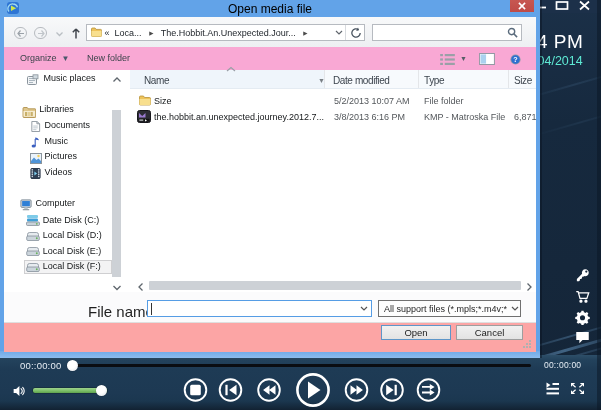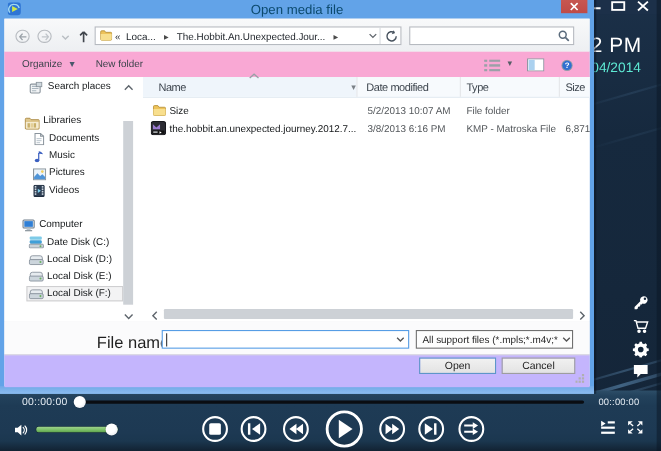--- a/index.html
+++ b/index.html
@@ -18,60 +18,60 @@
 #cbar{position:absolute;left:0;top:355px;width:601px;height:55px;
  background:linear-gradient(180deg,#2d4e68 0px,#23425c 5px,#1e3b55 14px,#1d3953 38px,#1b374f 46px,#15293c 52px,#122232 55px)}
 .ttime{position:absolute;top:5px;color:#e6edf4;font-size:9.5px;letter-spacing:.2px}
 #seektrack{position:absolute;left:68px;top:8.5px;width:463px;height:3px;background:#0a0d12;border-radius:2px}
 #seekthumb{position:absolute;left:67px;top:4.5px;width:11px;height:11px;border-radius:50%;background:radial-gradient(circle at 40% 35%,#ffffff 0 45%,#dfe3e8 100%);box-shadow:0 0 1px rgba(0,0,0,.6)}
 #voltrack{position:absolute;left:33px;top:32.5px;width:74px;height:5px;border-radius:2px;background:linear-gradient(180deg,#9ed28d 0%,#7cc068 55%,#5fa24e 100%);box-shadow:0 0 0 .5px rgba(10,25,15,.55)}
 #volthumb{position:absolute;left:95.5px;top:29.5px;width:11px;height:11px;border-radius:50%;background:radial-gradient(circle at 40% 35%,#ffffff 0 45%,#d8dde2 100%);box-shadow:0 0 1px rgba(0,0,0,.6)}
 
 #dlg{position:absolute;left:0;top:0;width:540px;height:358px;background:#62a3e8}
 #titlebar{position:absolute;left:0;top:0;width:540px;height:17px}
-#title{position:absolute;left:0;top:2px;width:540px;text-align:center;font-size:12px;color:#0c4a6e}
+#title{position:absolute;left:0;top:2px;width:540px;text-align:center;font-size:12px;color:#000000}
 #closebtn{position:absolute;left:510px;top:0;width:24px;height:12px;background:linear-gradient(180deg,#c75751 0%,#bf4b47 100%)}
 #dbody{position:absolute;left:4px;top:17px;width:532px;height:334px;background:#f4f5f7}
 
 #addr{position:absolute;left:0;top:0;width:532px;height:30px;background:linear-gradient(180deg,#f8f9fa,#edeff2)}
 .navcirc{position:absolute;top:10px;width:12.4px;height:12.4px;border-radius:50%;border:1.2px solid #b7bbc0;box-sizing:border-box}
 #addrbox{position:absolute;left:82px;top:7px;width:277px;height:14.5px;background:#fff;border:1px solid #b6bac0}
 #searchbox{position:absolute;left:368px;top:7px;width:148px;height:14.5px;background:#fff;border:1px solid #b6bac0}
 
 #tbar{position:absolute;left:0;top:30px;width:532px;height:23px;background:#f9a8d4;border-bottom:1px solid #e3e5e8;font-size:9px;color:#3c434b}
 
 #content{position:absolute;left:0;top:53px;width:532px;height:222px;background:#fff}
 .nitem{position:absolute;font-size:9px;color:#141719;white-space:nowrap}
 .licon{position:absolute;width:13px;height:12px}
 
 .hdr{position:absolute;top:4.5px;font-size:10px;letter-spacing:-.4px;color:#3d454e;white-space:nowrap}
 .cell{position:absolute;font-size:9px;color:#53575b;white-space:nowrap}
 
 #fnrow{position:absolute;left:0;top:275px;width:532px;height:30px;background:#fbfbfc}
 
-#foot{position:absolute;left:0;top:305px;width:532px;height:29px;background:#c4b5fd;border-top:1px solid #dfdfdf}
+#foot{position:absolute;left:0;top:305px;width:532px;height:29px;background:#fca5a5;border-top:1px solid #dfdfdf}
 .btn{position:absolute;top:2px;height:13px;background:linear-gradient(180deg,#f1f1f1,#e3e3e3);border:1px solid #9e9e9e;font-size:9.5px;color:#222;text-align:center;line-height:13px}
 </style></head>
 <body>
 <div id="stage">
   <div id="wall"></div>
   <div class="abs" style="left:530px;top:0;width:71px;height:13px;background:#1c3049"></div>
 
   <div class="streak" style="left:505px;top:334px;width:140px;height:2px;opacity:.55"></div>
   <div class="streak" style="left:492px;top:347px;width:160px;height:2.5px;opacity:.8"></div>
   <div class="streak" style="left:500px;top:355px;width:150px;height:1.5px;opacity:.45"></div>
   <div class="streak" style="left:520px;top:82px;width:120px;height:1.5px;opacity:.22"></div>
   <div class="streak" style="left:530px;top:120px;width:110px;height:1.5px;opacity:.15"></div>
 
   <svg class="abs" style="left:536px;top:0" width="60" height="12" viewBox="0 0 60 12">
     <line x1="2" y1="7.5" x2="10" y2="7.5" stroke="#fff" stroke-width="1.8"></line>
     <rect x="20.5" y="2" width="11" height="7" fill="none" stroke="#fff" stroke-width="1.7"></rect>
     <path d="M44 1.5 L53 9.5 M53 1.5 L44 9.5" stroke="#fff" stroke-width="1.7"></path>
   </svg>
-  <div id="clock">2 PM</div>
+  <div id="clock">4 PM</div>
   <div id="cdate">04/2014</div>
 
   <svg class="ricon" style="top:268px" viewBox="0 0 24 24" fill="#fff">
       <path d="M16.5 2a5.5 5.5 0 0 0-5.2 7.3L3 17.6V21h3.4l1.5-1.5v-2h2l1.4-1.4v-2h2l1.4-1.4A5.5 5.5 0 1 0 16.5 2zm1.6 5.5a1.8 1.8 0 1 1 0-3.6 1.8 1.8 0 0 1 0 3.6z"></path>
     </svg>
   <svg class="ricon" style="top:289px" viewBox="0 0 24 24" fill="none" stroke="#fff" stroke-width="2">
       <path d="M2 4h3l3 11h11l3-9H6"></path>
       <circle cx="9.5" cy="19.5" r="1.6" fill="#fff"></circle>
       <circle cx="17.5" cy="19.5" r="1.6" fill="#fff"></circle>
     </svg>
@@ -214,21 +214,21 @@
         </svg>
       </div>
 
       <div id="content">
 
         <svg class="licon" style="left:22px;top:4px" viewBox="0 0 13 12">
           <rect x="1.5" y="2.5" width="9" height="8" rx="1" fill="#f2f4f6" stroke="#8a949c" stroke-width="1"></rect>
           <path d="M3 4.5h6M3 6.5h6M3 8.5h4" stroke="#aab6bf" stroke-width="1"></path>
           <rect x="7" y="0.8" width="5" height="4" fill="#cfd8de" stroke="#8a949c" stroke-width=".8"></rect>
         </svg>
-        <div class="nitem" style="left:39.5px;top:2.8px">Search places</div>
+        <div class="nitem" style="left:39.5px;top:2.8px">Music places</div>
 
         <svg class="licon" style="left:17.5px;top:36px;width:14px;height:12px" viewBox="0 0 14 12">
           <path d="M1 2.5a1 1 0 0 1 1-1h3.2l1 1.3H13a.8.8 0 0 1 .8.8v6.9a1 1 0 0 1-1 1H2a1 1 0 0 1-1-1z" fill="#dfc78d" stroke="#a8863e" stroke-width=".8"></path>
           <path d="M1.5 5h11.5v5a.8.8 0 0 1-.8.8H2.3a.8.8 0 0 1-.8-.8z" fill="#f5ecd2"></path>
           <rect x="3" y="6" width="2.2" height="4" fill="#c9b06a"></rect>
             <rect x="5.8" y="6" width="2.2" height="4" fill="#e4d098"></rect>
             <rect x="8.6" y="6" width="2.2" height="4" fill="#c9b06a"></rect>
         </svg>
         <div class="nitem" style="left:35.3px;top:34.2px">Libraries</div>
 

